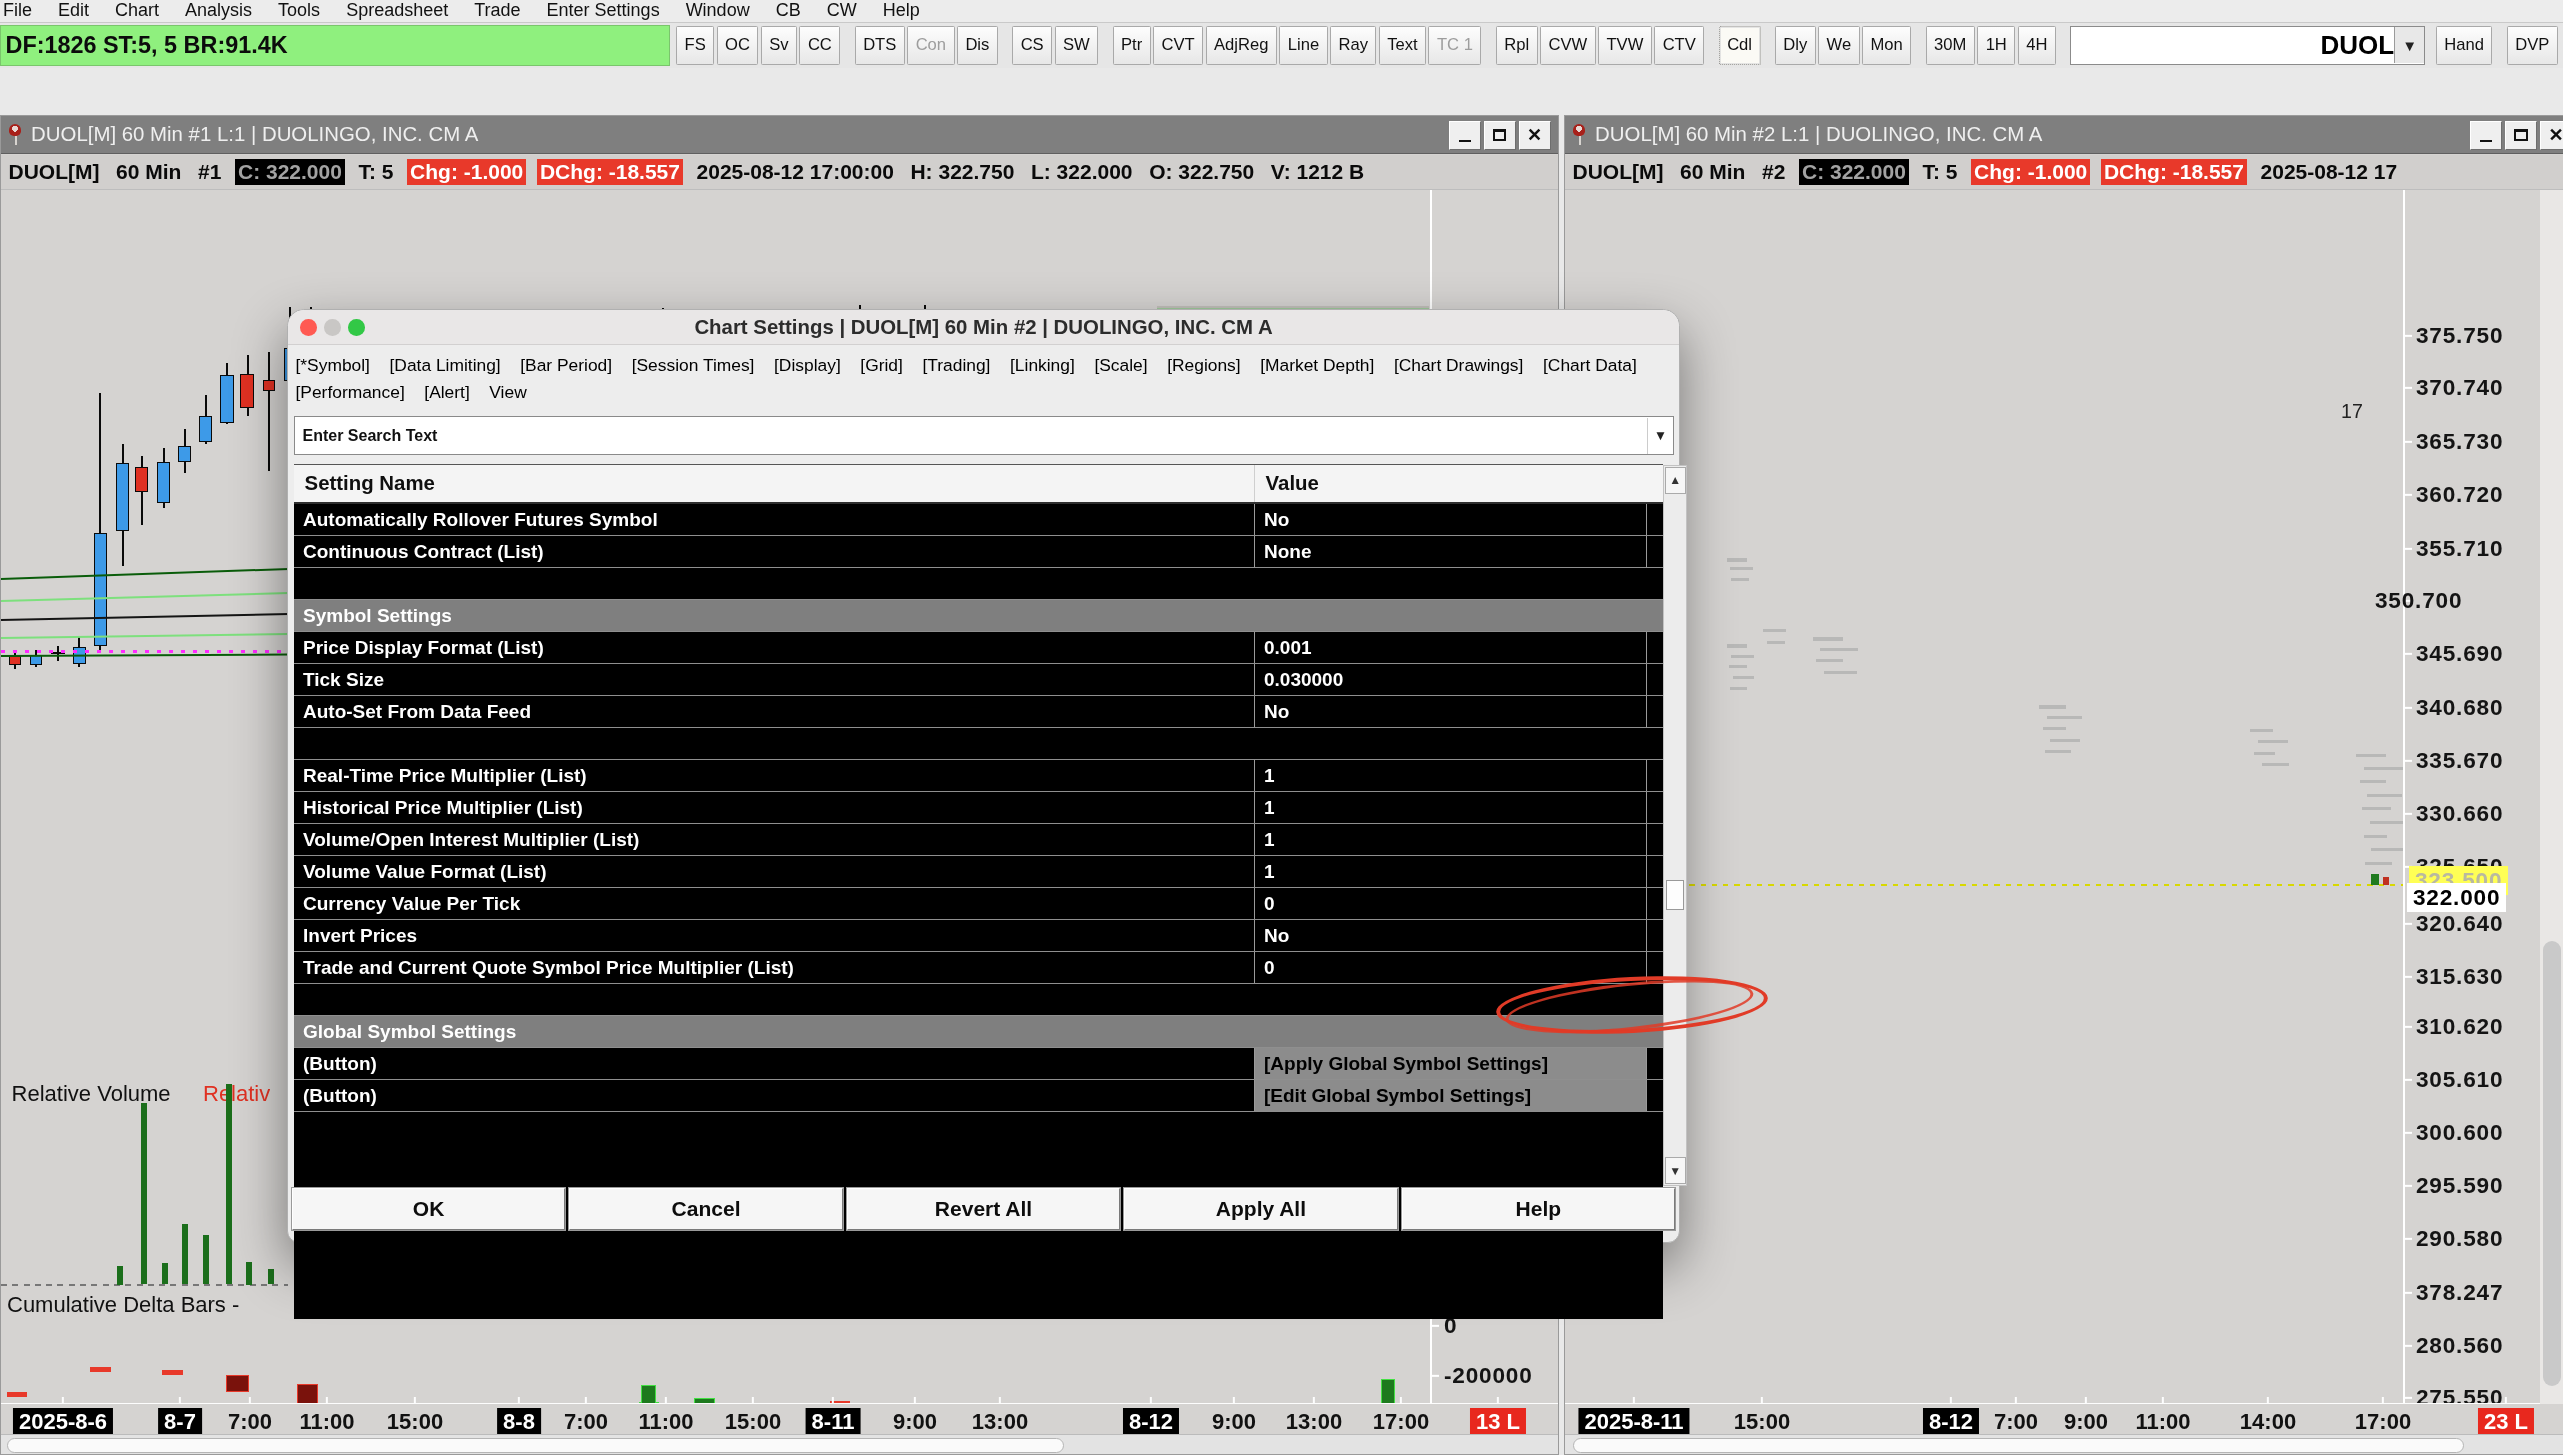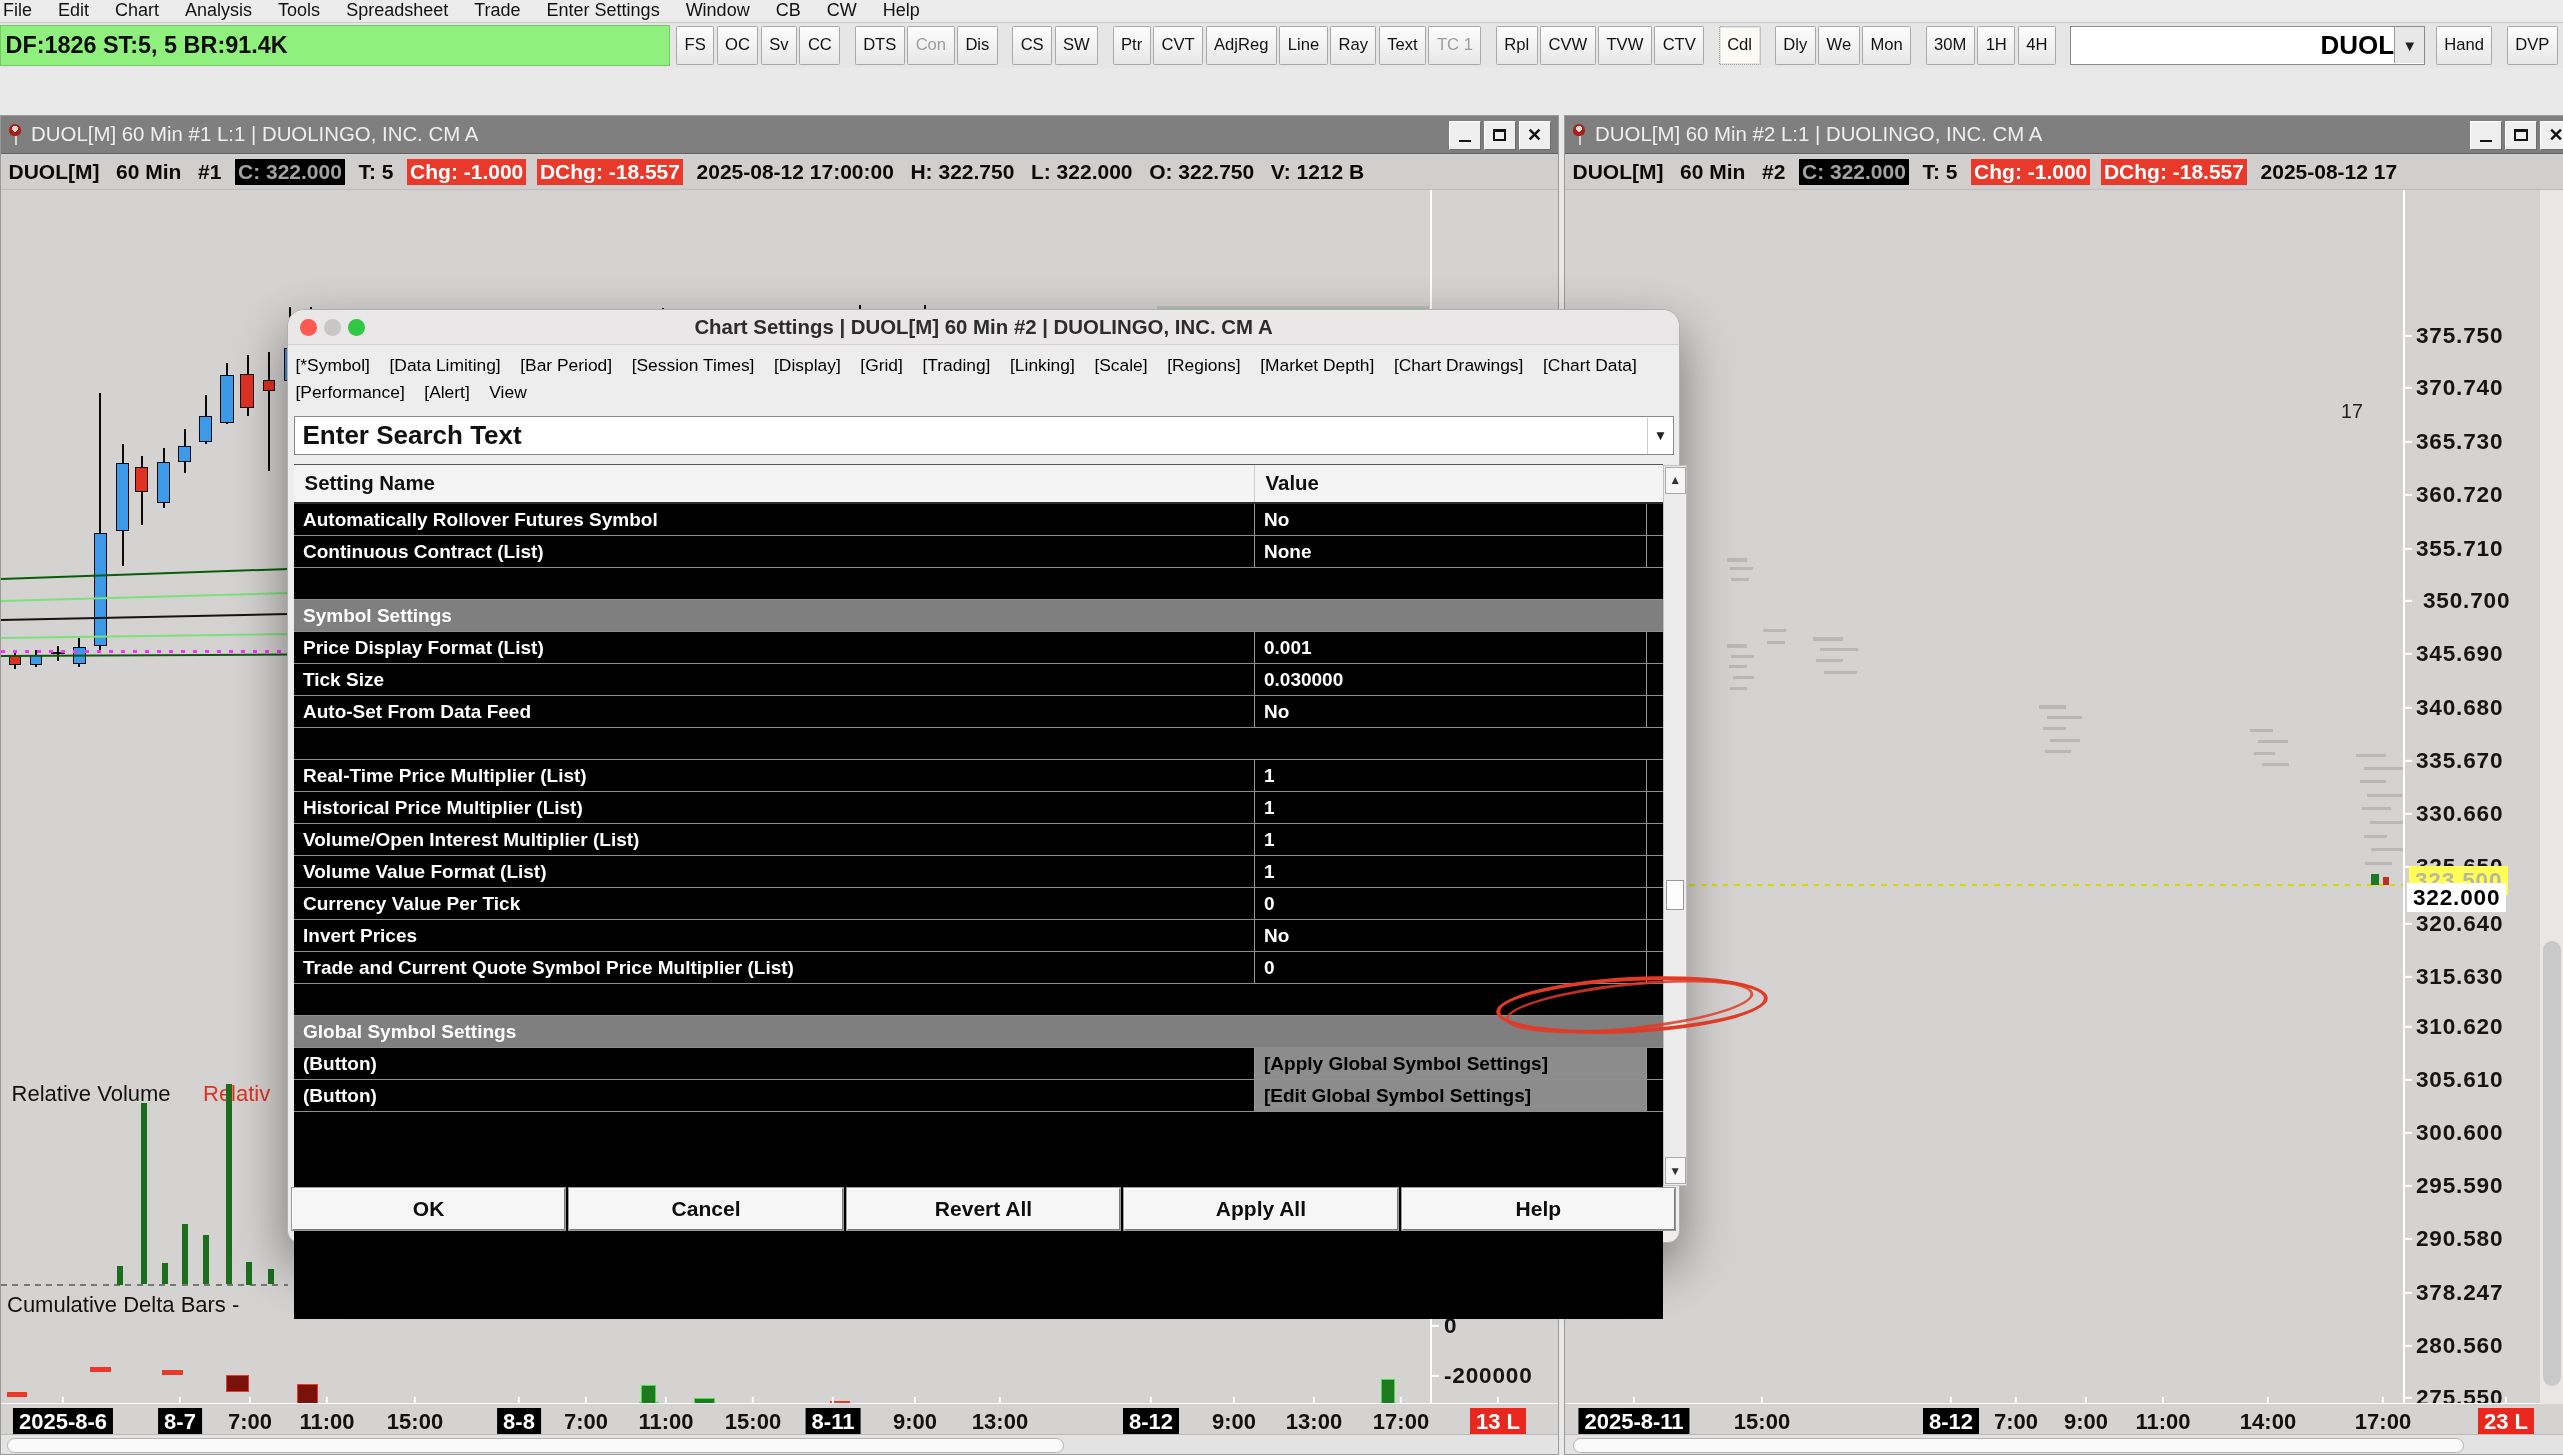--- a/index.html
+++ b/index.html
@@ -88,21 +88,21 @@
   #dialog { position:absolute; left:287px; top:309px; width:1393px; height:934px; background:#ededed; border:0.8px solid #b0b0b0; border-radius:16.6px 16.6px 12px 12px; box-shadow:0 22.6px 53px rgba(0,0,0,.45); z-index:50; }
   #dialog-titlebar { position:absolute; left:0; top:0; right:0; height:35px; background:#e9e7e7; border-bottom:0.8px solid #d2d0d0; border-radius:16.6px 16.6px 0 0; display:flex; align-items:center; justify-content:center; font-size:20.4px; font-weight:bold; color:#2c2c2c; }
   .traffic { position:absolute; top:9px; width:16.6px; height:16.6px; border-radius:50%; }
   #tl-close { left:12px; background:#ff5a52; }
   #tl-min { left:36px; background:#c9c7c5; }
   #tl-zoom { left:60px; background:#32c846; }
   .dlg-tabs { position:absolute; left:7.5px; right:7.5px; display:flex; gap:19.6px; font-size:17.4px; color:#000; }
   #dlg-tabs-1 { top:45px; }
   #dlg-tabs-2 { top:72px; }
   #dlg-search { position:absolute; left:6px; top:106px; width:1380px; height:39px; background:#fff; border:1.5px solid #8a8a8a; display:flex; align-items:center; }
-  #dlg-search .search-text { flex:1; font-size:26px; font-weight:bold; color:#111; padding-left:7.5px; }
+  #dlg-search .search-text { flex:1; font-size:16px; font-weight:bold; color:#111; padding-left:7.5px; }
   #dlg-search .search-arrow { width:26px; height:36px; display:flex; align-items:center; justify-content:center; font-size:13.6px; color:#222; border-left:0.8px solid #ccc; }
   #dlg-table { position:absolute; left:6px; top:154px; width:1369px; border-top:1.5px solid #555; }
   #dlg-header { display:flex; height:39px; background:#f4f4f4; border-bottom:2.3px solid #2e2e2e; font-size:20.4px; font-weight:bold; color:#0f0f0f; align-items:center; }
   #dlg-header .hc-name { width:960px; padding-left:10.6px; }
   #dlg-header .hc-value { flex:1; padding-left:10.6px; border-left:1.5px solid #cfcfcf; height:100%; display:flex; align-items:center; }
   #dlg-rows { height:815px; overflow:hidden; background:#000; }
   .srow { display:flex; height:32px; border-bottom:1.5px solid #8f8f8f; background:#000; }
   .srow .cell-name { width:960px; color:#fff; font-size:19px; font-weight:bold; display:flex; align-items:center; padding-left:9px; overflow:hidden; white-space:nowrap; }
   .srow .cell-value { width:392px; color:#fff; font-size:19px; font-weight:bold; display:flex; align-items:center; padding-left:9px; border-left:1.5px solid #9a9a9a; overflow:hidden; white-space:nowrap; position:relative; }
   .srow .cell-stub { flex:1; background:#000; border-left:1.5px solid #9a9a9a; }
@@ -466,21 +466,21 @@
         <div class="price-label" style="left: 851px; top: 146px;">375.750</div>
         <div class="tickmark" style="left: 838px; top: 198px;"></div>
         <div class="price-label" style="left: 851px; top: 198px;">370.740</div>
         <div class="tickmark" style="left: 838px; top: 252px;"></div>
         <div class="price-label" style="left: 851px; top: 252px;">365.730</div>
         <div class="tickmark" style="left: 838px; top: 305px;"></div>
         <div class="price-label" style="left: 851px; top: 305px;">360.720</div>
         <div class="tickmark" style="left: 838px; top: 359px;"></div>
         <div class="price-label" style="left: 851px; top: 359px;">355.710</div>
         <div class="tickmark" style="left: 838px; top: 411px;"></div>
-        <div class="price-label" style="left: 810px; top: 411px; margin-left: 48px;">350.700</div>
+        <div class="price-label" style="left: 810px; top: 411px;">350.700</div>
         <div class="tickmark" style="left: 838px; top: 464px;"></div>
         <div class="price-label" style="left: 851px; top: 464px;">345.690</div>
         <div class="tickmark" style="left: 838px; top: 518px;"></div>
         <div class="price-label" style="left: 851px; top: 518px;">340.680</div>
         <div class="tickmark" style="left: 838px; top: 571px;"></div>
         <div class="price-label" style="left: 851px; top: 571px;">335.670</div>
         <div class="tickmark" style="left: 838px; top: 624px;"></div>
         <div class="price-label" style="left: 851px; top: 624px;">330.660</div>
         <div class="tickmark" style="left: 838px; top: 677px;"></div>
         <div class="price-label" style="left: 851px; top: 677px;">325.650</div>

